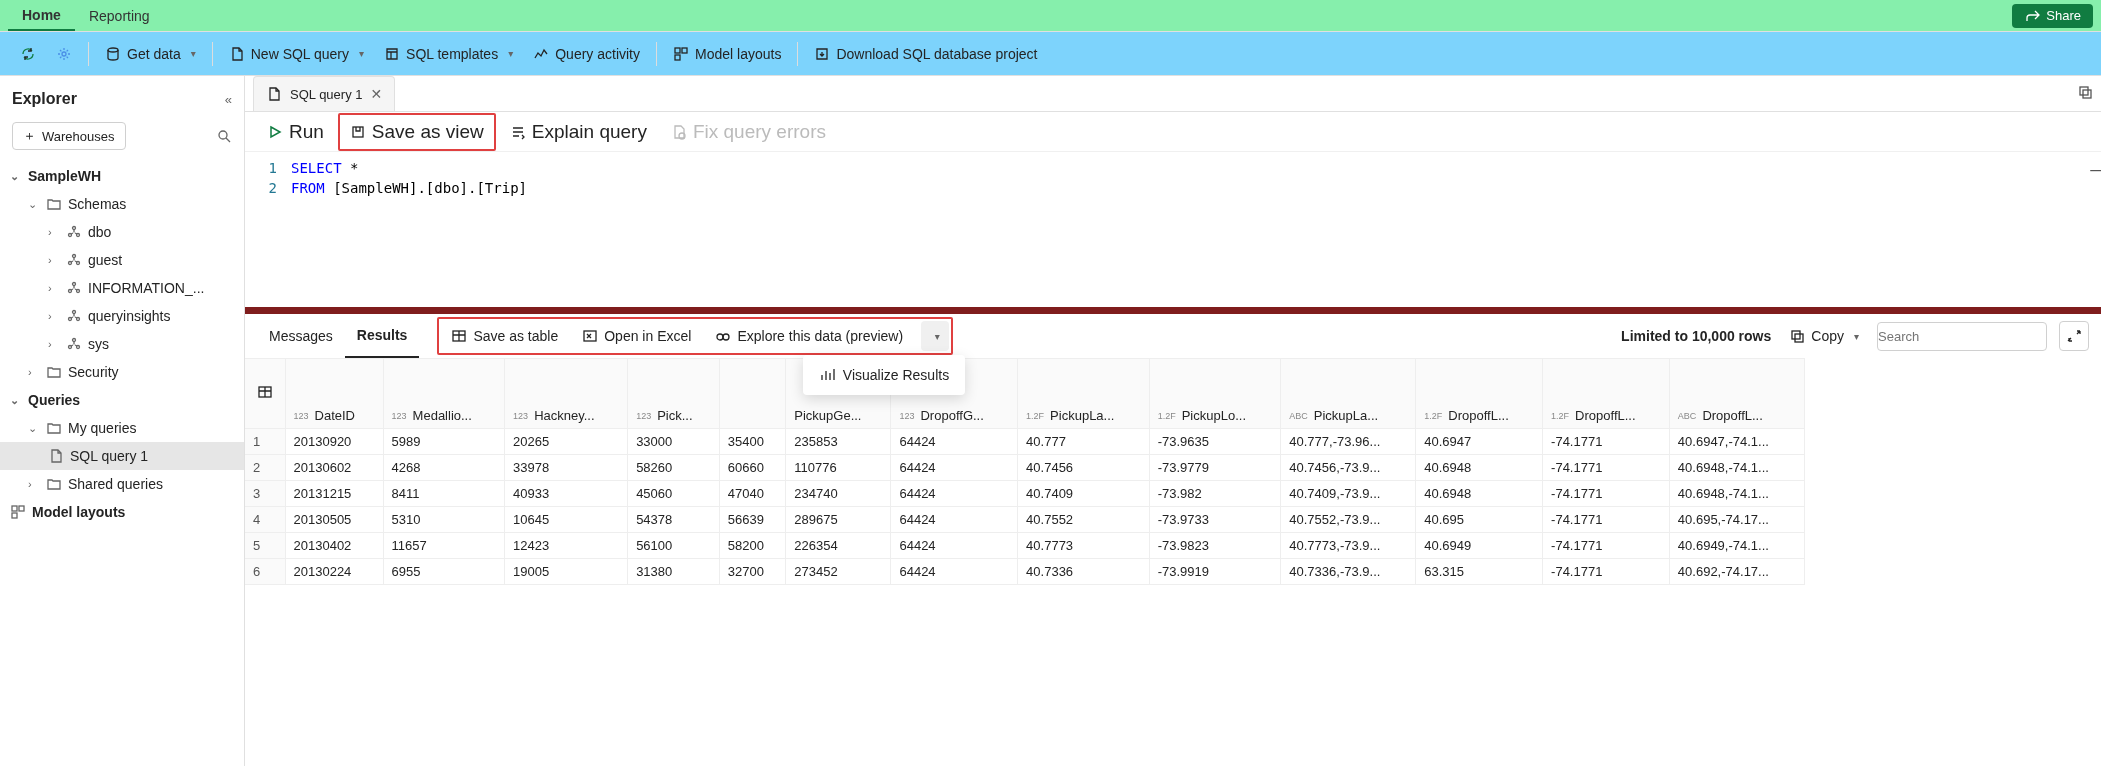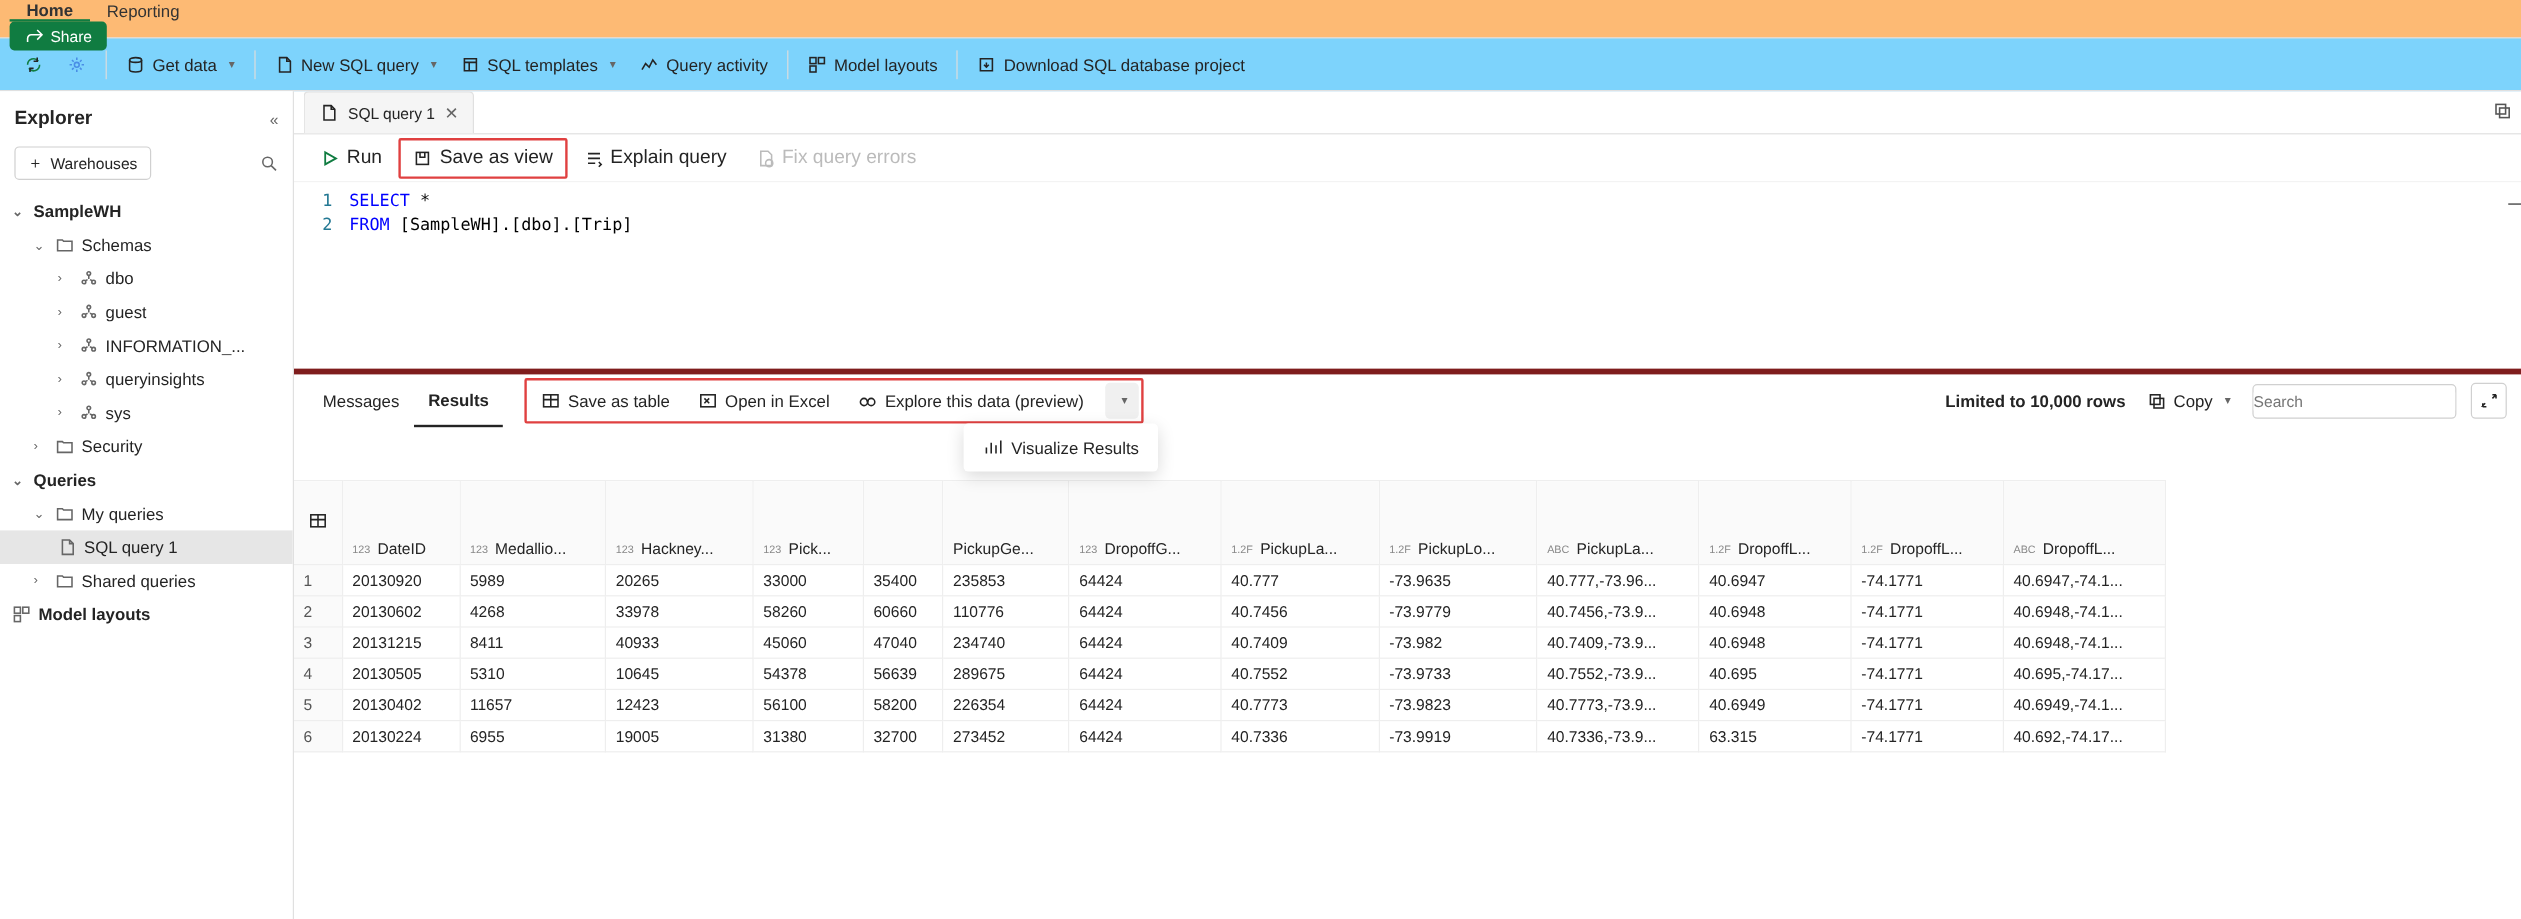--- a/index.html
+++ b/index.html
@@ -1,19 +1,19 @@
 <!DOCTYPE html>
 <html><head>
 <meta charset="utf-8">
 <style>
   * { box-sizing: border-box; margin: 0; padding: 0; }
   body { font-family: "Segoe UI", Arial, sans-serif; font-size: 13px; color: #242424; background: #fff; overflow: hidden; }
   
   
-  .top-nav { display: flex; align-items: flex-start; justify-content: space-between; height: 32px; background: #fdba74; border-bottom: 1px solid #e0e0e0; padding: 0 8px; flex-direction: column; }
+  .top-nav { display: flex; align-items: center; justify-content: space-between; height: 32px; background: #86efac; border-bottom: 1px solid #e0e0e0; padding: 0 8px; }
   .nav-tabs { display: flex; gap: 0; height: 100%; }
   .nav-tab { display: flex; align-items: center; padding: 0 14px; cursor: pointer; font-size: 14px; color: #333; }
   .nav-tab.active { border-bottom: 2px solid #107c41; font-weight: 600; }
   .share-btn { background: #107c41; color: #fff; border: none; padding: 4px 12px; border-radius: 4px; display: flex; align-items: center; gap: 6px; cursor: pointer; font-size: 13px; }
   
   
   .toolbar { display: flex; align-items: center; height: 44px; padding: 0 12px; border-bottom: 1px solid #e0e0e0; background: #7dd3fc; gap: 4px; }
   .tool-item { display: flex; align-items: center; gap: 6px; padding: 6px 8px; cursor: pointer; border-radius: 4px; font-size: 14px; }
   .tool-divider { width: 1px; height: 24px; background: #ddd; margin: 0 4px; }
   .chev-down { font-size: 10px; color: #666; margin-left: 4px; }
@@ -41,34 +41,34 @@
   
   
   .editor-area { flex: 1; display: flex; flex-direction: column; overflow: hidden; }
   .tab-bar { display: flex; align-items: center; height: 36px; border-bottom: 1px solid #e0e0e0; padding: 0 8px; justify-content: space-between; }
   .tab-bar-left { display: flex; align-items: center; height: 100%; }
   .tab { display: flex; align-items: center; gap: 8px; padding: 0 12px; height: 100%; background: #f5f5f5; border: 1px solid #e0e0e0; border-bottom: none; border-radius: 4px 4px 0 0; cursor: pointer; }
   .tab-close { cursor: pointer; color: #666; font-size: 14px; }
   .tab-bar-right { cursor: pointer; color: #555; }
   
   .query-toolbar { display: flex; align-items: center; height: 40px; padding: 0 12px; gap: 4px; border-bottom: 1px solid #f0f0f0; }
-  .qt-item { display: flex; align-items: center; gap: 6px; padding: 6px 10px; cursor: pointer; border-radius: 4px; font-size: 16px; justify-content: flex-end; }
+  .qt-item { display: flex; align-items: center; gap: 6px; padding: 6px 10px; cursor: pointer; border-radius: 4px; font-size: 19px; justify-content: flex-end; }
   .qt-item.disabled { color: #bbb; cursor: default; }
   .highlight-red { border: 2px solid #e04040; border-radius: 2px; }
   .run-icon { color: #107c41; }
   
   .code-area { padding: 6px 12px; font-family: Consolas, monospace; font-size: 14px; line-height: 20px; height: 155px; position: relative; background: #fff; }
   .code-line { display: flex; }
   .line-num { width: 20px; text-align: right; color: #237893; margin-right: 14px; user-select: none; }
   .kw { color: #0000ff; }
   .str { color: #000; }
   .code-area .collapse-handle { position: absolute; right: 0; top: 8px; color: #555; cursor: pointer; font-size: 18px; }
   
   
-  .results-wrap { border-top: 5px solid #7f1d1d; display: flex; flex-direction: column; flex: 1; overflow: hidden; gap: 44px; }
+  .results-wrap { border-top: 7px solid #7f1d1d; display: flex; flex-direction: column; flex: 1; overflow: hidden; }
   .results-head { display: flex; align-items: center; height: 44px; padding: 0 12px; justify-content: space-between; position: relative; }
   .results-head-left { display: flex; align-items: center; gap: 0; height: 100%; }
   .res-tab { padding: 0 12px; height: 100%; display: flex; align-items: center; cursor: pointer; font-size: 14px; }
   .res-tab.active { border-bottom: 2px solid #242424; font-weight: 600; }
   .res-actions { display: flex; align-items: center; gap: 4px; margin-left: 18px; position: relative; }
   .res-act { display: flex; align-items: center; gap: 6px; padding: 6px 10px; cursor: pointer; font-size: 14px; border-radius: 4px; }
   .res-chev-wrap { display: flex; align-items: center; justify-content: center; width: 28px; height: 30px; background: #f0f0f0; border-radius: 4px; cursor: pointer; margin-left: 4px; }
   .popup-menu { position: absolute; top: 36px; right: -14px; background: #fff; box-shadow: 0 4px 14px rgba(0,0,0,0.15); border-radius: 4px; padding: 4px 0; z-index: 100; }
   .popup-item { padding: 8px 16px; display: flex; align-items: center; gap: 8px; cursor: pointer; white-space: nowrap; font-size: 14px; }
   

